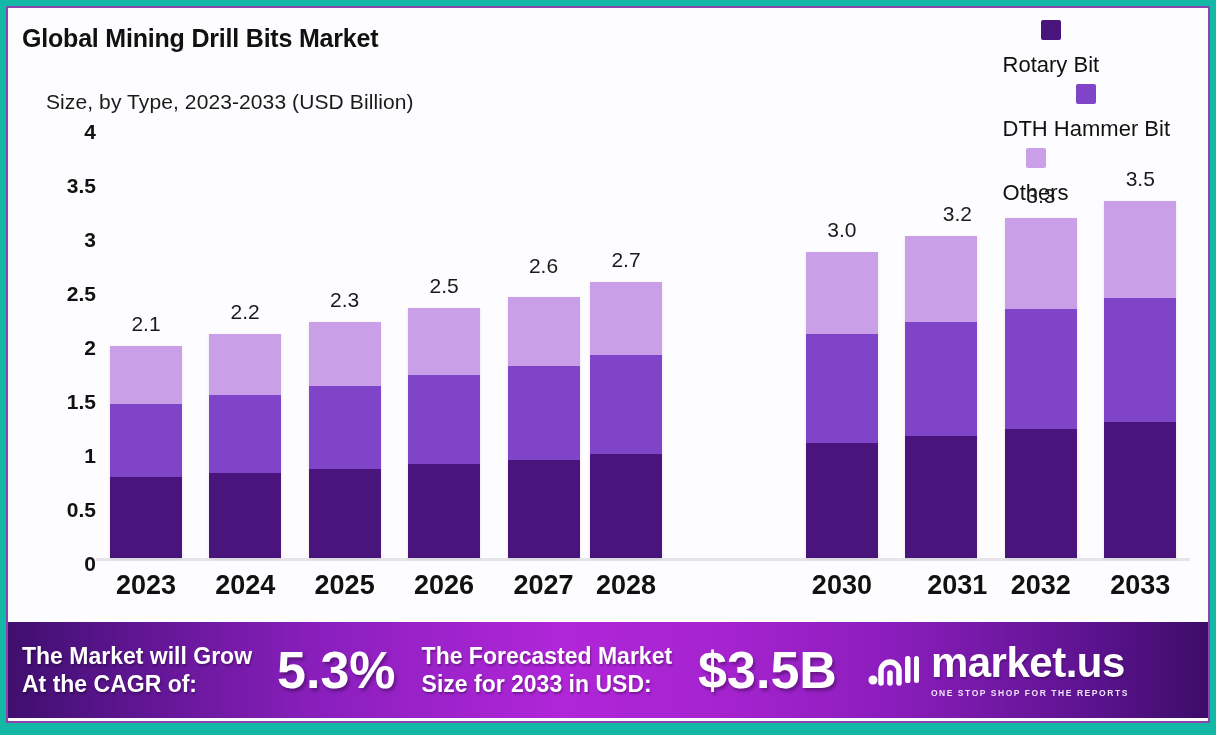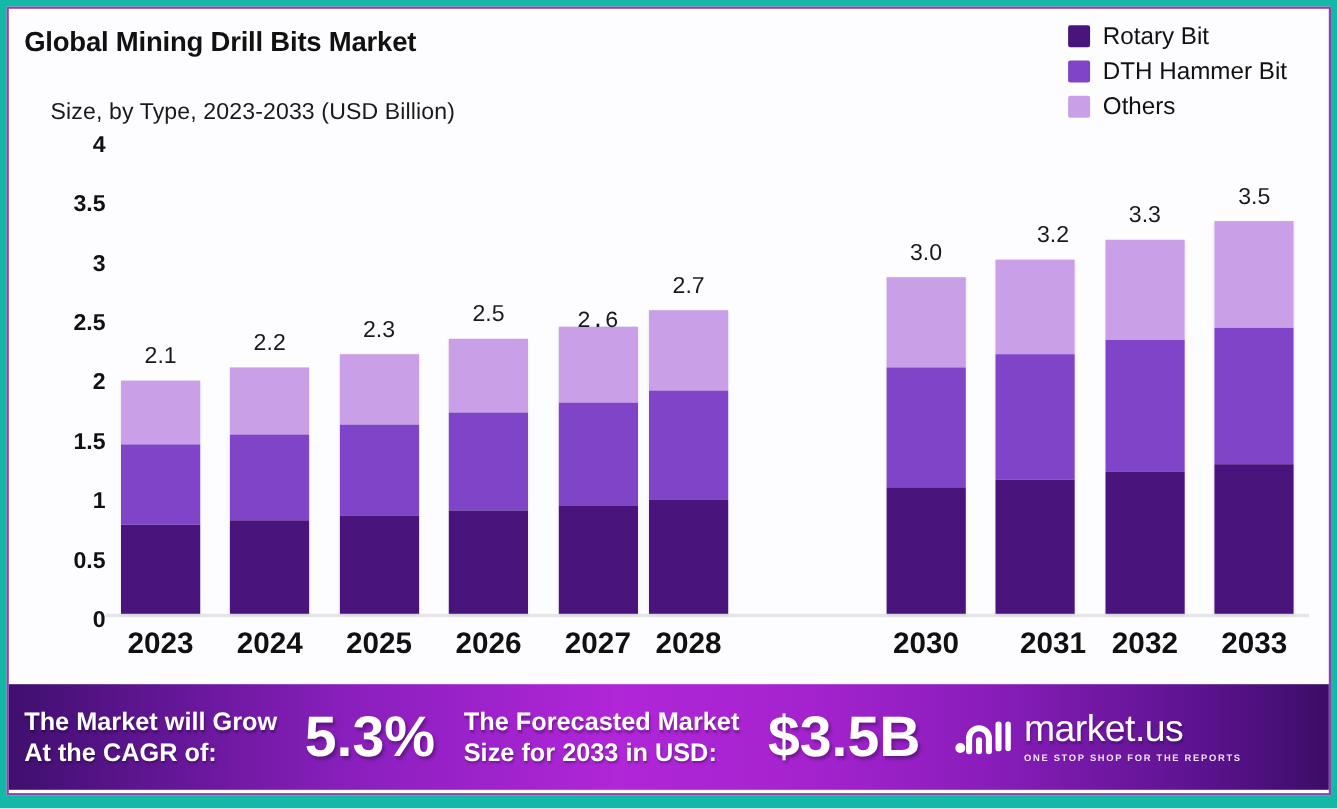--- a/index.html
+++ b/index.html
@@ -48,20 +48,21 @@
     display: flex;
     flex-direction: column;
     align-items: flex-start;
     gap: 6px;
   }
   .legend-row {
     display: flex;
     align-items: center;
     gap: 12px;
     white-space: nowrap;
+    flex-direction: column;
   }
   .legend-swatch {
     width: 20px; height: 20px;
     flex: 0 0 20px;
     border-radius: 2px;
   }
   .legend-label {
     font-size: 22px;
     color: #111111;
   }
@@ -180,22 +181,22 @@
   #logo {
     display: flex;
     align-items: center;
     gap: 12px;
     margin-left: 30px;
   }
   #logo-mark { flex: 0 0 auto; }
   #logo-textwrap { display: flex; flex-direction: column; }
   #logo-word {
     color: #ffffff;
-    font-size: 34px;
-    font-weight: normal;
+    font-size: 42px;
+    font-weight: bold;
     letter-spacing: -0.5px;
     line-height: 1;
     text-shadow: 1px 2px 2px rgba(0,0,0,0.25);
   }
   #logo-tagline {
     color: #efe2f7;
     font-size: 8.5px;
     font-weight: bold;
     letter-spacing: 1.55px;
     margin-top: 4px;
@@ -275,21 +276,21 @@
           </div>
           <div class="bar-total" style="bottom: 259.9px;">2.5</div>
           <div class="xtick">2026</div>
         </div>
         <div class="bar-group" style="left: 411.545px; height: 418px;">
           <div class="bar-stack">
             <div class="seg" style="height: 69.36px; background: rgb(201, 160, 232);"></div>
             <div class="seg" style="height: 93.84px; background: rgb(128, 68, 200);"></div>
             <div class="seg" style="height: 97.92px; background: rgb(74, 20, 125);"></div>
           </div>
-          <div class="bar-total" style="bottom: 254px; font-family: Liberation Mono, monospace;">2.6</div>
+          <div class="bar-total" style="bottom: 280px;">2.6</div>
           <div class="xtick">2027</div>
         </div>
         <div class="bar-group" style="left: 494px; height: 418px;">
           <div class="bar-stack">
             <div class="seg" style="height: 73.44px; background: rgb(201, 160, 232);"></div>
             <div class="seg" style="height: 98.94px; background: rgb(128, 68, 200);"></div>
             <div class="seg" style="height: 104.04px; background: rgb(74, 20, 125);"></div>
           </div>
           <div class="bar-total" style="bottom: 286.42px;">2.7</div>
           <div class="xtick">2028</div>

